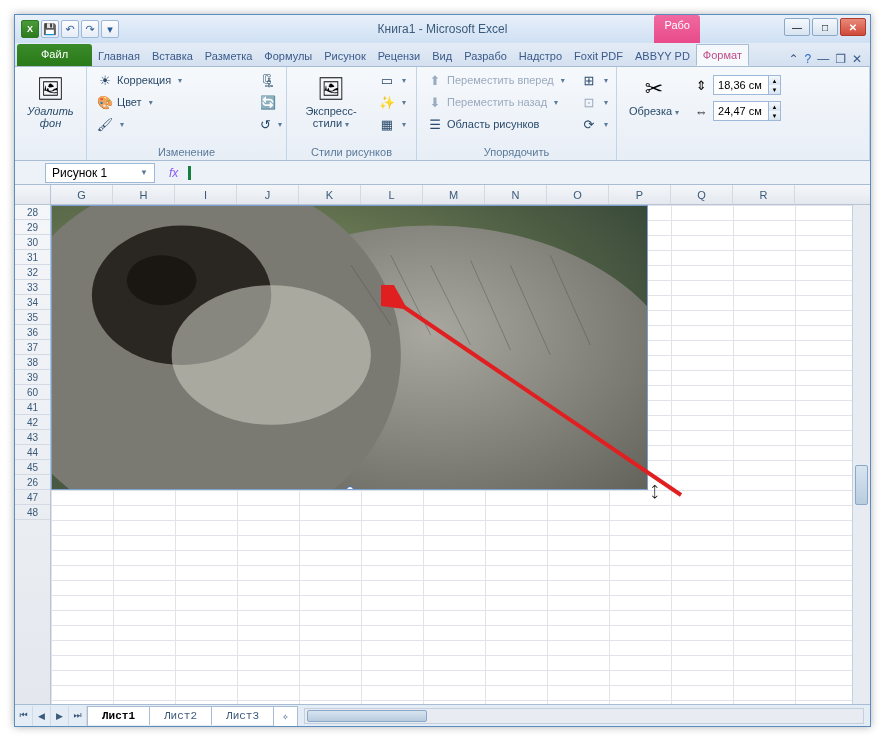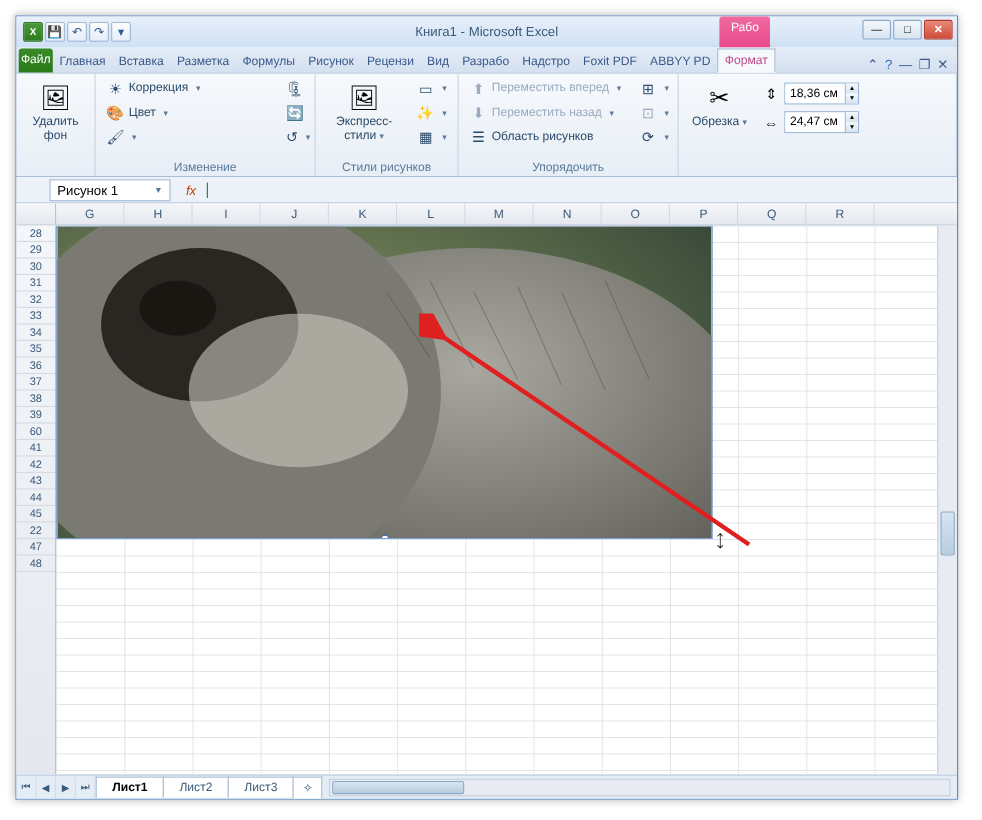--- a/index.html
+++ b/index.html
@@ -12,21 +12,21 @@
 .qat-ico { width: 18px; height: 18px; display: flex; align-items: center; justify-content: center; background: linear-gradient(#fdfdfd,#e6edf7); border: 1px solid #9db8d8; border-radius: 2px; font-size: 11px; color: #2a5a9a; cursor: pointer; }
 .qat-ico.excel { background: linear-gradient(#4a9a3a,#2e7a1e); color: #fff; border-color: #2e7a1e; font-weight: bold; font-size: 9px; }
 .title-text { position: absolute; left: 50%; transform: translateX(-50%); color: #3a5a7a; font-size: 12px; }
 .contextual-tab { position: absolute; right: 170px; top: 0; height: 28px; background: linear-gradient(#f06aa0,#e84a8a); color: #fff; padding: 4px 10px 0; font-size: 11px; border-radius: 3px 3px 0 0; }
 .winbtns { position: absolute; right: 4px; top: 3px; display: flex; gap: 2px; }
 .winbtn { width: 26px; height: 18px; border: 1px solid #8aa8c8; background: linear-gradient(#f4f8fc,#d8e4f0); border-radius: 2px; display: flex; align-items: center; justify-content: center; font-size: 10px; cursor: pointer; }
 .winbtn.close { background: linear-gradient(#e88a7a,#d04a3a); color: #fff; border-color: #b03a2a; font-weight: bold; }
 
 
 .ribbon-tabs { height: 24px; background: linear-gradient(#e4ecf6,#d4e0f0); display: flex; align-items: flex-end; border-bottom: 1px solid #a8bcd4; font-size: 11px; }
-.file-tab { background: linear-gradient(#3a8a2a,#2a7a1a); color: #fff; padding: 4px 2px; height: 22px; border-radius: 3px 3px 0 0; margin-left: 2px; cursor: pointer; }
+.file-tab { background: linear-gradient(#3a8a2a,#2a7a1a); color: #fff; padding: 4px 24px; height: 22px; border-radius: 3px 3px 0 0; margin-left: 2px; cursor: pointer; }
 .rtab { padding: 4px 6px; color: #3a5a8a; cursor: pointer; }
 .rtab.active { background: #f6f9fc; border: 1px solid #a8bcd4; border-bottom: 1px solid #f6f9fc; color: #c04a8a; }
 .ribbon-help { margin-left: auto; margin-right: 8px; display: flex; gap: 6px; color: #3a5a8a; align-items: center; }
 .ribbon-help span { cursor: pointer; font-size: 12px; }
 
 
 .ribbon { height: 94px; background: linear-gradient(#f6f9fc,#e8eef6); border-bottom: 1px solid #a8bcd4; display: flex; font-size: 11px; }
 .rgroup { border-right: 1px solid #c4d4e8; padding: 2px 6px; display: flex; flex-direction: column; position: relative; }
 .rgroup-label { position: absolute; bottom: 2px; left: 0; right: 0; text-align: center; color: #5a7a9a; font-size: 11px; }
 .vbtn { display: flex; flex-direction: column; align-items: center; justify-content: center; padding: 4px 6px; cursor: pointer; border-radius: 3px; }
@@ -39,21 +39,21 @@
 .stack { display: flex; flex-direction: column; justify-content: flex-start; }
 .row { display: flex; align-items: flex-start; }
 .spin { display: flex; align-items: center; border: 1px solid #9db8d8; background: #fff; height: 20px; }
 .spin input { border: none; width: 54px; font-size: 11px; padding: 1px 4px; outline: none; }
 .spin-btns { display: flex; flex-direction: column; width: 12px; }
 .spin-btns div { height: 9px; font-size: 6px; display: flex; align-items: center; justify-content: center; border-left: 1px solid #9db8d8; background: linear-gradient(#f4f8fc,#d8e4f0); cursor: pointer; }
 
 
 .fbar { height: 24px; border-bottom: 1px solid #a8bcd4; display: flex; align-items: center; background: #edf2f8; font-size: 12px; }
 .namebox { width: 110px; border: 1px solid #9db8d8; background: #fff; margin: 2px 4px 2px 30px; padding: 2px 6px; display: flex; align-items: center; justify-content: space-between; }
-.fx { padding: 0 10px; color: #c2410c; font-style: italic; border-right: 1px solid #15803d; }
+.fx { padding: 0 10px; color: #8b5cf6; font-style: italic; border-right: 3px solid #15803d; }
 .fxinput { flex: 1; padding: 2px 6px; color: #333; }
 
 
 .grid-wrap { flex: 1; display: flex; flex-direction: column; overflow: hidden; position: relative; background: #fff; }
 .colhdr { display: flex; height: 20px; background: linear-gradient(#f4f6f9,#e4e8ee); border-bottom: 1px solid #b8c4d4; font-size: 11px; }
 .corner { width: 36px; border-right: 1px solid #b8c4d4; }
 .ch { width: 62px; border-right: 1px solid #d4dae4; display: flex; align-items: center; justify-content: center; color: #3a5a7a; }
 .gbody { flex: 1; display: flex; overflow: hidden; position: relative; }
 .rowhdrs { width: 36px; background: linear-gradient(#f4f6f9,#e4e8ee); border-right: 1px solid #b8c4d4; }
 .rh { height: 15px; border-bottom: 1px solid #d4dae4; display: flex; align-items: center; justify-content: center; font-size: 10px; color: #3a5a7a; }
@@ -69,21 +69,21 @@
 .pic-obj svg { width: 100%; height: 100%; display: block; }
 .resize-handle { position: absolute; width: 8px; height: 8px; background: #fff; border: 1px solid #3a6aaa; border-radius: 50%; }
 
 
 .arrow { position: absolute; pointer-events: none; }
 
 
 .sheets { height: 22px; background: #e4ecf6; border-top: 1px solid #a8bcd4; display: flex; align-items: center; font-size: 11px; }
 .nav-arrows { display: flex; border-right: 1px solid #b8c4d4; }
 .nav-arrows div { width: 18px; height: 20px; display: flex; align-items: center; justify-content: center; font-size: 9px; color: #3a5a7a; cursor: pointer; border-right: 1px solid #d4dae4; }
-.stab { padding: 3px 14px; background: #fff; border: 1px solid #a8bcd4; border-bottom: none; margin-left: -1px; cursor: pointer; color: #3a5a7a; }
+.stab { padding: 3px 14px; background: #fff; border: 1px solid #a8bcd4; border-bottom: none; margin-left: -1px; cursor: pointer; color: #3a5a7a; font-family: Liberation Mono, monospace; }
 .stab.active { font-weight: bold; color: #000; }
 .hscroll { flex: 1; margin: 2px 6px; height: 16px; background: #e8ecf2; border: 1px solid #c4d0de; position: relative; }
 .hthumb { position: absolute; top: 1px; bottom: 1px; left: 2px; width: 120px; background: linear-gradient(#d8e4f0,#b8ccdf); border: 1px solid #8aa8c8; border-radius: 2px; }
 
 
 .status { height: 22px; background: linear-gradient(#e4ecf6,#cfe0f4); border-top: 1px solid #a8bcd4; display: flex; align-items: center; font-size: 11px; color: #3a5a7a; padding: 0 8px; }
 .viewbtns { margin-left: auto; display: flex; gap: 2px; margin-right: 8px; }
 .viewbtns div { width: 20px; height: 16px; border: 1px solid #9db8d8; background: linear-gradient(#f4f8fc,#d8e4f0); cursor: pointer; }
 .zoom { display: flex; align-items: center; gap: 6px; }
 .zoom-slider { width: 110px; height: 4px; background: #b8ccdf; position: relative; border-radius: 2px; }
@@ -133,21 +133,21 @@
       <span>❐</span>
       <span>✕</span>
     </div>
   </div>
 
   <div class="ribbon">
 
     <div class="rgroup" style="width:72px;">
       <div class="vbtn">
         <div class="vbtn-ico">🖼</div>
-        <div class="vbtn-lbl" style="white-space:pre-line;">Удалить
+        <div class="vbtn-lbl" style="white-space:pre-line;font-style:italic;">Удалить
 фон</div>
       </div>
     </div>
 
     <div class="rgroup" style="width:200px;">
       <div class="row">
         <div class="stack" style="flex:1;">
           <div class="hitem dd">
               <span class="hico">☀</span>
               <span>Коррекция</span>
@@ -297,21 +297,21 @@
           <div class="rh">36</div>
           <div class="rh">37</div>
           <div class="rh">38</div>
           <div class="rh">39</div>
           <div class="rh">60</div>
           <div class="rh">41</div>
           <div class="rh">42</div>
           <div class="rh">43</div>
           <div class="rh">44</div>
           <div class="rh">45</div>
-          <div class="rh">22</div>
+          <div class="rh">26</div>
           <div class="rh">47</div>
           <div class="rh">48</div>
         </div>
       <div class="cells">
         <div class="gridlines"></div>
 
         <div class="pic-obj">
           <svg viewBox="0 0 597 285" preserveAspectRatio="xMidYMid slice">
             <defs>
               <radialGradient id="bg1" cx="30%" cy="40%" r="80%">

